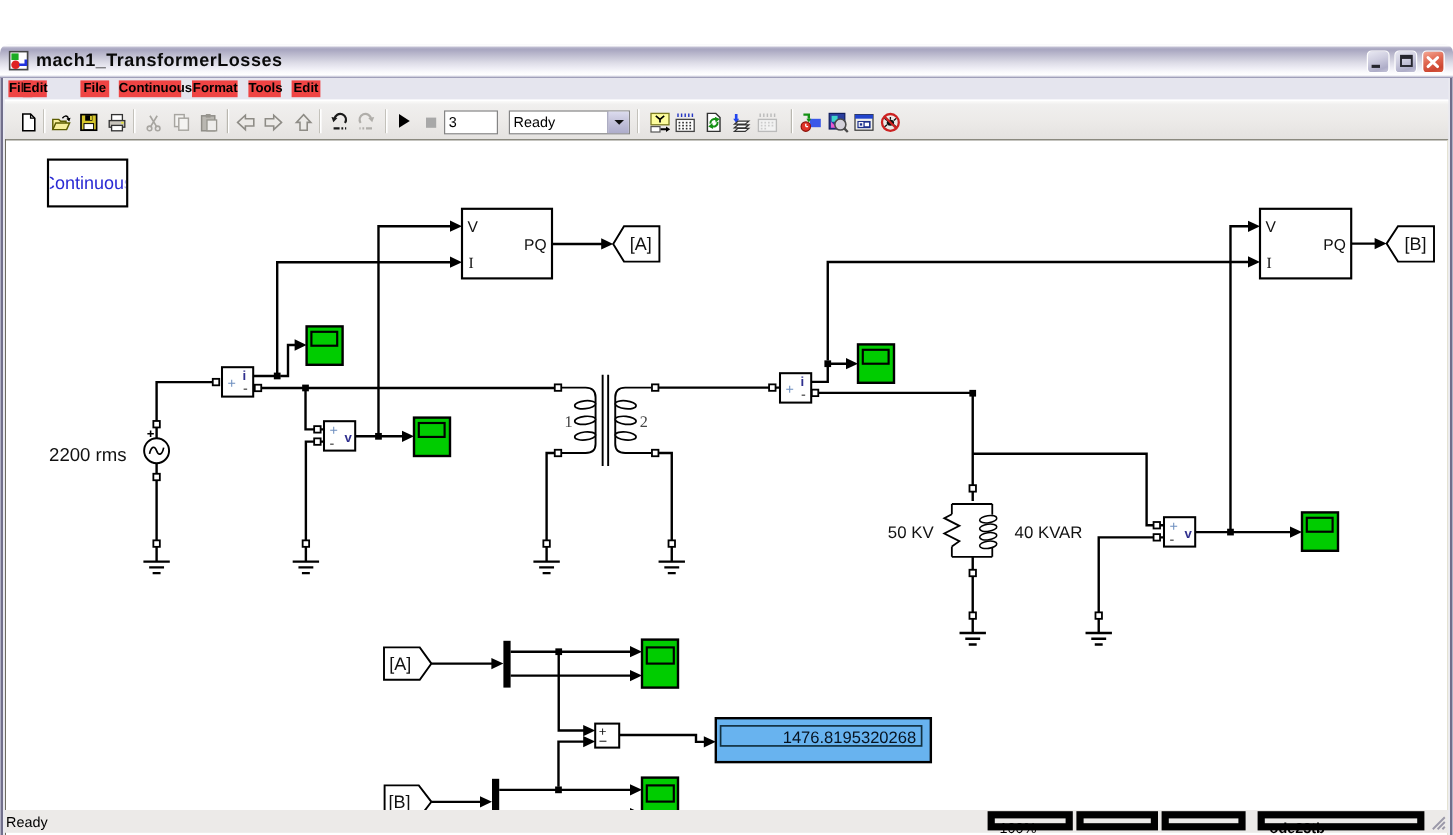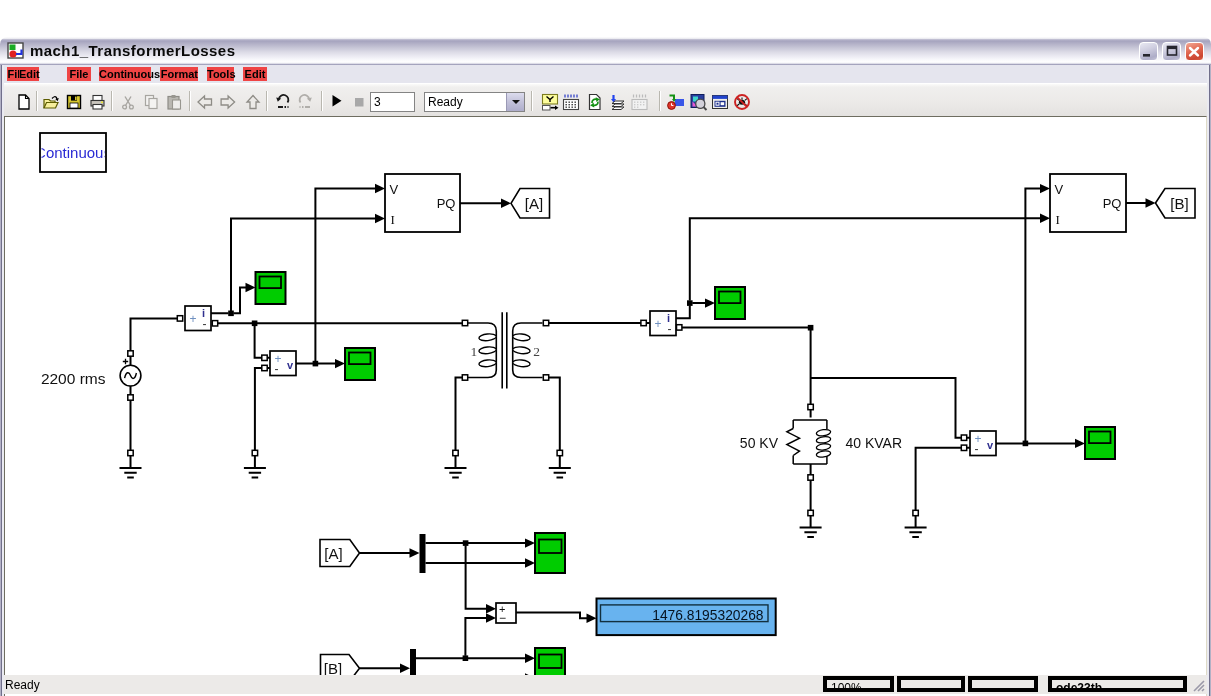--- a/index.html
+++ b/index.html
@@ -22,21 +22,21 @@
  border-top:1px solid #fff;box-sizing:border-box;}
 .tsep{position:absolute;top:7px;width:2px;height:20px;background:linear-gradient(90deg,#b9b7af 0 50%,#ffffff 50% 100%);}
 #simtime{position:absolute;left:367px;top:8px;width:45px;height:20px;background:#fff;border:1px solid #848484;box-sizing:border-box;font-size:12px;line-height:18px;padding-left:3px;color:#000;}
 #combo{position:absolute;left:421px;top:8px;width:101px;height:20px;background:#fff;border:1px solid #848484;box-sizing:border-box;}
 #combo .ct{position:absolute;left:3px;top:1px;font-size:12px;line-height:16px;color:#000;}
 #combo .cb{position:absolute;right:0px;top:0px;width:17px;height:18px;background:linear-gradient(180deg,#dcdcee 0%,#c2c1d9 50%,#aeadcb 100%);border-left:1px solid #9a99b5;}
 #combo .cb:after{content:"";position:absolute;left:5px;top:7px;border-left:4px solid transparent;border-right:4px solid transparent;border-top:4px solid #111;}
 #canvas{position:absolute;left:4px;top:79px;width:1203px;height:595px;background:#fff;border-top:1px solid #6e6d60;border-left:1px solid #6e6d60;border-right:1px solid #dedbc8;box-sizing:border-box;}
 #diag{position:absolute;left:5px;top:81px;}
 #statusbar{position:absolute;left:3px;top:638px;width:1205px;height:19px;background:#eceae8;font-size:12px;color:#000;}
-.sp{position:absolute;top:1px;height:16px;border:4px solid #000000;box-sizing:border-box;font-size:12px;line-height:16px;padding-left:4px;}
+.sp{position:absolute;top:1px;height:16px;border:6px solid #000000;box-sizing:border-box;font-size:12px;line-height:16px;padding-left:4px;}
 #borderL{position:absolute;left:0;top:28px;width:4px;height:665px;background:linear-gradient(90deg,#b2b1c5 0 25%,#716f8b 25% 60%,#eaeaf1 60% 100%);}
 #borderR{position:absolute;left:1207px;top:28px;width:4px;height:665px;background:linear-gradient(90deg,#eaeaf1 0 40%,#716f8b 40% 75%,#b2b1c5 75% 100%);}
 #borderB{position:absolute;left:0;top:693px;width:1211px;height:3px;background:linear-gradient(180deg,#716f8b 0 40%,#b2b1c5 40% 100%);}
 </style>
 </head>
 <body>
 <div id="win">
   <div id="titlebar">
     <svg id="ticon" viewBox="0 0 18 18">
       <rect x="1" y="1" width="15" height="15" fill="#fff" stroke="#444" stroke-width="1.4"></rect>

